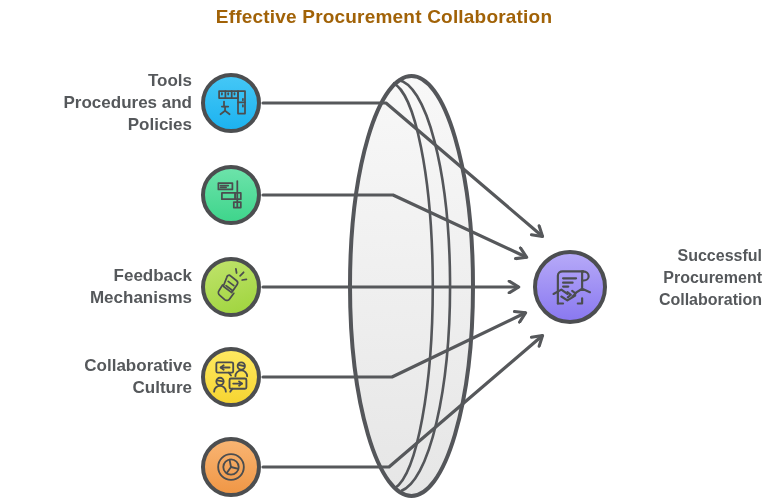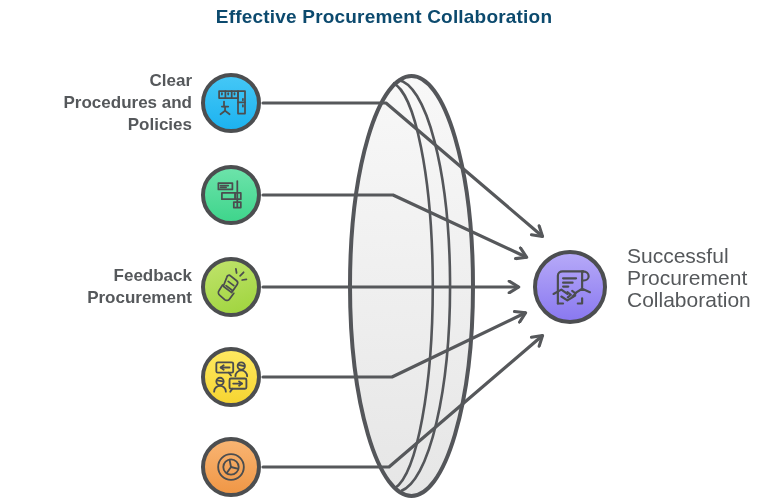--- a/index.html
+++ b/index.html
@@ -2,21 +2,21 @@
 <html><head>
 <meta charset="utf-8">
 <style>
   html,body{margin:0;padding:0;background:#ffffff;}
   .stage{
     position:relative;width:768px;height:502px;background:#ffffff;overflow:hidden;
     font-family:"Liberation Sans", sans-serif;color:#55585b;
   }
   .title{
     position:absolute;left:0;top:6px;width:768px;text-align:center;
-    font-size:19px;font-weight:700;color:#0c4a6e;letter-spacing:.2px;
+    font-size:19px;font-weight:700;color:#a16207;letter-spacing:.2px;
   }
   .overlay{position:absolute;left:0;top:0;width:768px;height:502px;}
   .factor-label{
     position:absolute;width:192px;text-align:right;font-size:17px;font-weight:700;
     line-height:22px;color:#55585b;white-space:pre-line;
   }
   .node{
     position:absolute;width:60px;height:60px;border-radius:50%;
     border:4px solid #4c4e50;box-sizing:border-box;
     display:flex;align-items:center;justify-content:center;
@@ -27,22 +27,22 @@
   .node-lime  {background:linear-gradient(160deg,#c0e36c 0%,#9ed43c 100%);}
   .node-yellow{background:linear-gradient(180deg,#ffe960 0%,#f6d532 100%);}
   .node-orange{background:linear-gradient(180deg,#f8b472 0%,#f09746 100%);}
   .node-purple{background:linear-gradient(180deg,#b6a9f8 0%,#8a79f0 100%);}
   .outcome-node{
     position:absolute;left:533px;top:250px;width:74px;height:74px;border-radius:50%;
     border:4px solid #4c4e50;box-sizing:border-box;
     display:flex;align-items:center;justify-content:center;
   }
   .outcome-label{
-    position:absolute;left:627px;top:245px;width:135px;text-align:left;
-    font-size:21px;font-weight:400;line-height:22px;color:#55585b;white-space:pre-line;
+    position:absolute;left:627px;top:245px;width:135px;text-align:right;
+    font-size:16px;font-weight:700;line-height:22px;color:#55585b;white-space:pre-line;
   }
   .ic{stroke:#4b4d4f;stroke-width:2.5;fill:none;stroke-linecap:round;stroke-linejoin:round;}
 </style>
 </head>
 <body>
 
 <div class="stage">
 
   <div class="title">Effective Procurement Collaboration</div>
 
@@ -65,25 +65,27 @@
 
     <g stroke="#56585b" stroke-width="3.2" fill="none" stroke-linecap="round" stroke-linejoin="round">
       <path d="M263 103 L386 103 L542 236" marker-end="url(#arrow)"></path>
       <path d="M263 195 L393 195 L526 257" marker-end="url(#arrow)"></path>
       <path d="M263 287 L518 287" marker-end="url(#arrow)"></path>
       <path d="M263 377 L392 377 L525 313" marker-end="url(#arrow)"></path>
       <path d="M263 467 L389 467 L542 336" marker-end="url(#arrow)"></path>
     </g>
   </svg>
 
-  <div class="factor-label" style="left:0;top:70px">Clear
+  <div class="factor-label" style="left:0;top:70px">Tools
 Procedures and
 Policies</div>
   <div class="factor-label" style="left:0;top:265px">Feedback
-Procurement</div>
+Mechanisms</div>
+  <div class="factor-label" style="left:0;top:355px">Collaborative
+Culture</div>
 
   <div class="node node-blue" style="left:201px;top:73px">
     <svg width="42" height="42" viewBox="0 0 60 60">
       <g class="ic">
         <rect x="13" y="13" width="27" height="10"></rect>
         <line x1="22" y1="13" x2="22" y2="23"></line>
           <line x1="31" y1="13" x2="31" y2="23"></line>
         <line x1="17" y1="16" x2="17" y2="18"></line>
           <line x1="26" y1="16" x2="26" y2="18"></line>
           <line x1="35" y1="16" x2="35" y2="18"></line>

